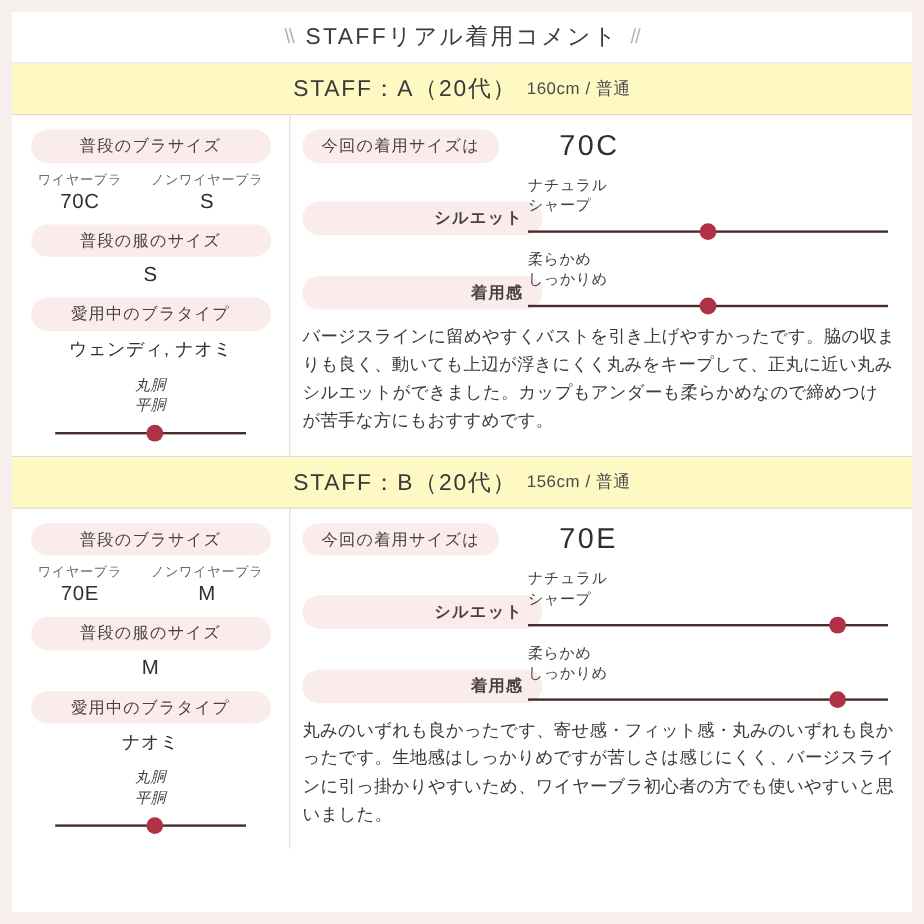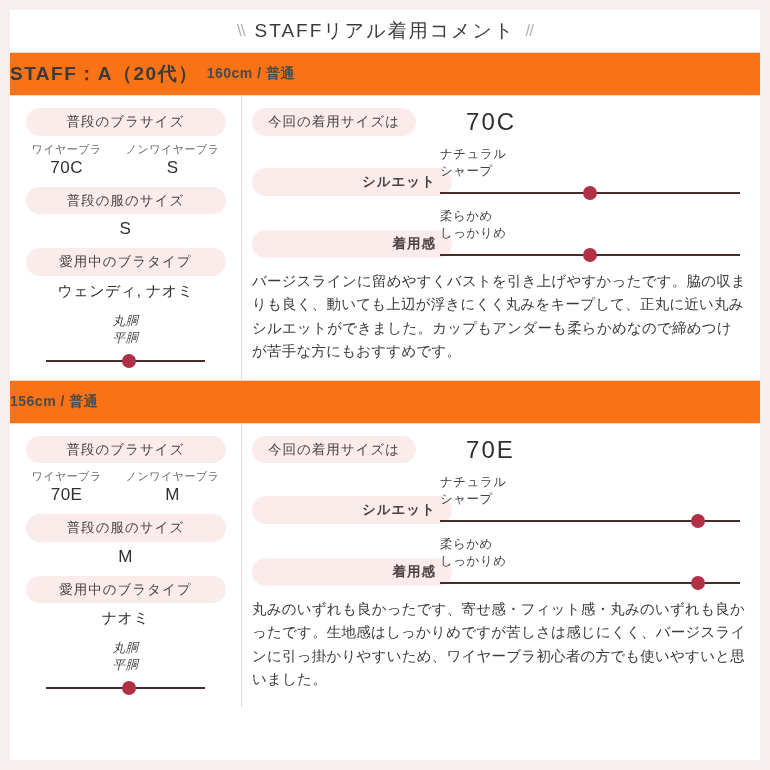--- a/index.html
+++ b/index.html
@@ -45,24 +45,24 @@
   }
 
   
   .staff-block {
     border-top: 1px solid #e6d9da;
   }
   .staff-head {
     height: 42px;
     display: flex;
     align-items: center;
+    justify-content: center;
     gap: 8px;
     border-bottom: 1px solid #e6d9da;
-    background: #f97316;
-    font-weight: bold;
+    background: #fef9c3;
   }
   .staff-name {
     font-size: 19px;
     letter-spacing: 1.5px;
     color: #3a3a3a;
   }
   .staff-meta {
     font-size: 14px;
     color: #4a4a4a;
     letter-spacing: 0.5px;
@@ -312,20 +312,21 @@
         </div>
 
         <div class="comment">バージスラインに留めやすくバストを引き上げやすかったです。脇の収まりも良く、動いても上辺が浮きにくく丸みをキープして、正丸に近い丸みシルエットができました。カップもアンダーも柔らかめなので締めつけが苦手な方にもおすすめです。</div>
 
       </div>
     </div>
   </div>
 
   <div class="staff-block">
     <div class="staff-head">
+      <span class="staff-name">STAFF：B（20代）</span>
       <span class="staff-meta">156cm / 普通</span>
     </div>
     <div class="staff-body">
 
       <div class="col-left">
 
         <div class="left-group">
           <span class="pill wide" style="background: rgb(249, 236, 235);">普段のブラサイズ</span>
           <div class="size-row">
             <div class="size-cell">

